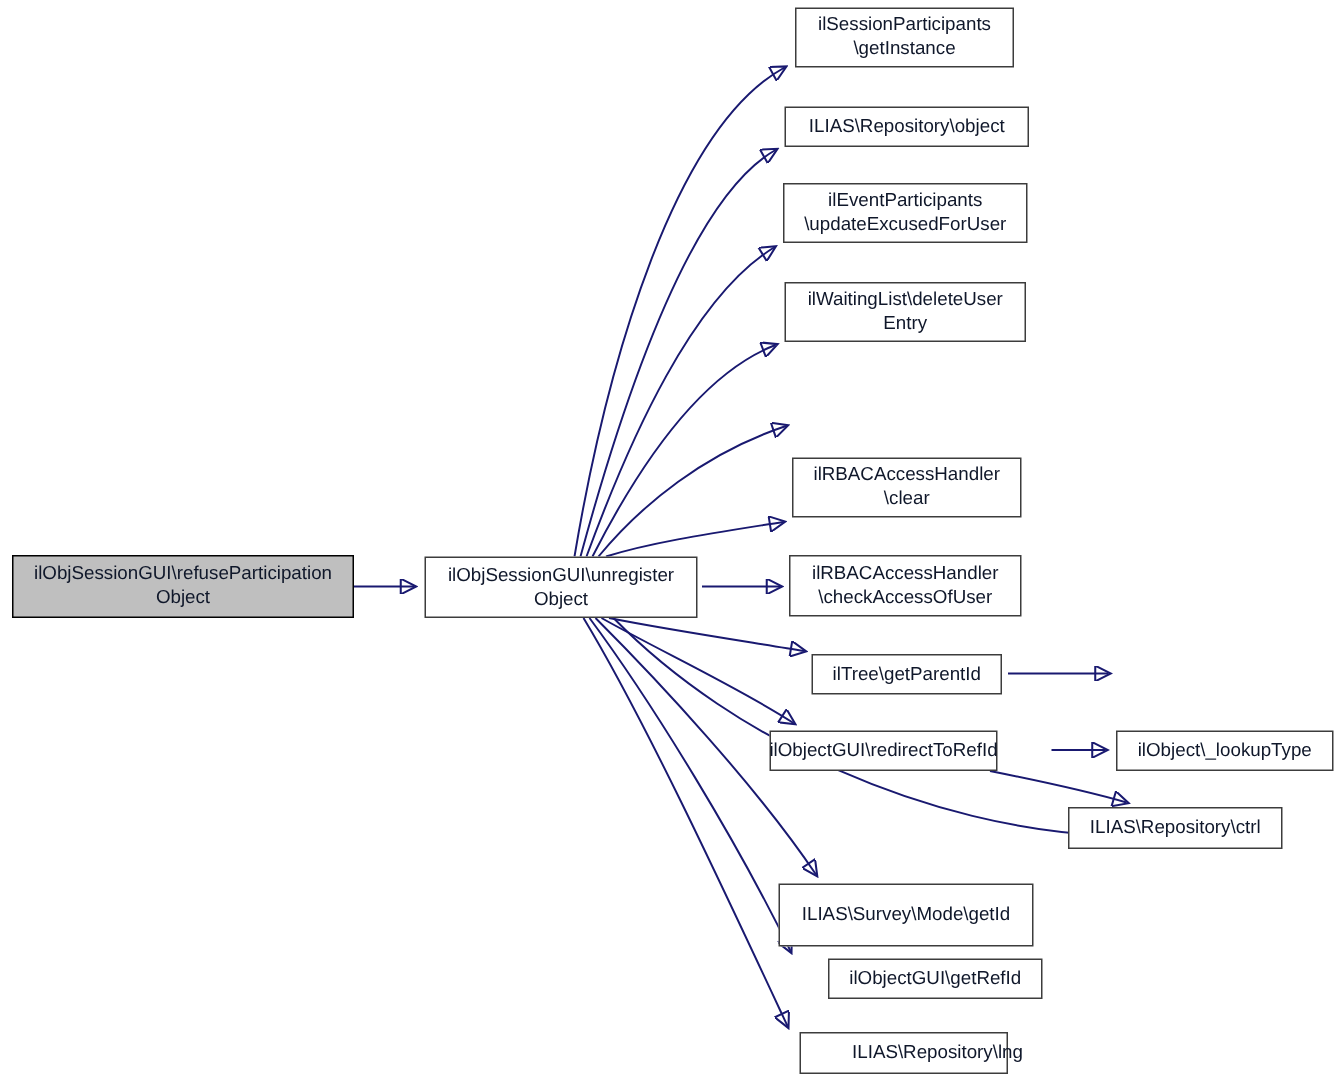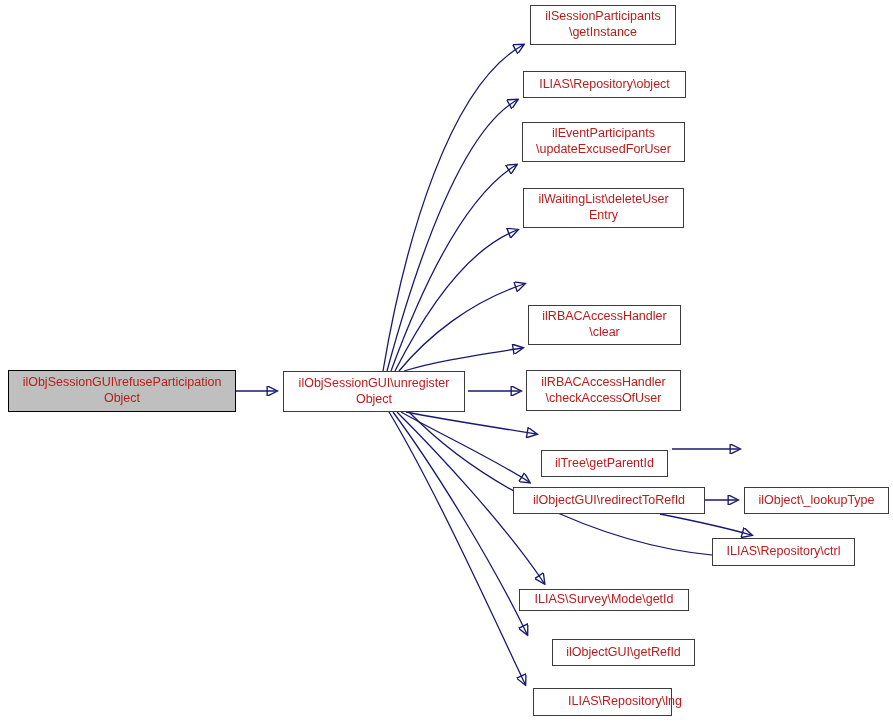--- a/index.html
+++ b/index.html
@@ -25,21 +25,21 @@
   .edge-layer path {
     fill: none;
     stroke: #191970;
     stroke-width: 1.3;
   }
   .node {
     position: absolute;
     box-sizing: border-box;
     background: #ffffff;
     border: 1px solid #3c3c3c;
-    color: #b91c1c;
+    color: #0f172a;
     font-size: 12.5px;
     line-height: 1.25;
     display: flex;
     align-items: center;
     justify-content: center;
     text-align: center;
     white-space: pre-line;
     padding: 0 3px;
     cursor: pointer;
   }
@@ -96,28 +96,28 @@
   <div class="node" style="left:523px; top:188px; width:161px; height:40px;">ilWaitingList\deleteUser
 Entry</div>
 
 
   <div class="node" style="left:528px; top:305px; width:153px; height:40px;">ilRBACAccessHandler
 \clear</div>
 
   <div class="node" style="left:526px; top:370px; width:155px; height:41px;">ilRBACAccessHandler
 \checkAccessOfUser</div>
 
-  <div class="node" style="left:541px; top:436px; width:127px; height:27px;margin-top:14px;">ilTree\getParentId</div>
+  <div class="node" style="left:541px; top:436px; width:127px; height:27px;">ilTree\getParentId</div>
 
 
-  <div class="node" style="left:513px; top:487px; width:192px; height:27px;">ilObjectGUI\redirectToRefId</div>
+  <div class="node" style="left:513px; top:487px; width:152px; height:27px;">ilObjectGUI\redirectToRefId</div>
 
   <div class="node" style="left:744px; top:487px; width:145px; height:27px;">ilObject\_lookupType</div>
 
   <div class="node" style="left:712px; top:538px; width:143px; height:28px;">ILIAS\Repository\ctrl</div>
 
-  <div class="node" style="left:519px; top:589px; width:170px; height:22px;">ILIAS\Survey\Mode\getId</div>
+  <div class="node" style="left:519px; top:589px; width:170px; height:42px;">ILIAS\Survey\Mode\getId</div>
 
   <div class="node" style="left:532px; top:639px; width:143px; height:27px;margin-left:20px;">ilObjectGUI\getRefId</div>
 
   <div class="node" style="left:533px; top:688px; width:139px; height:28px;padding-left:48px;">ILIAS\Repository\lng</div>
 
 </div>
 
 </body></html>

